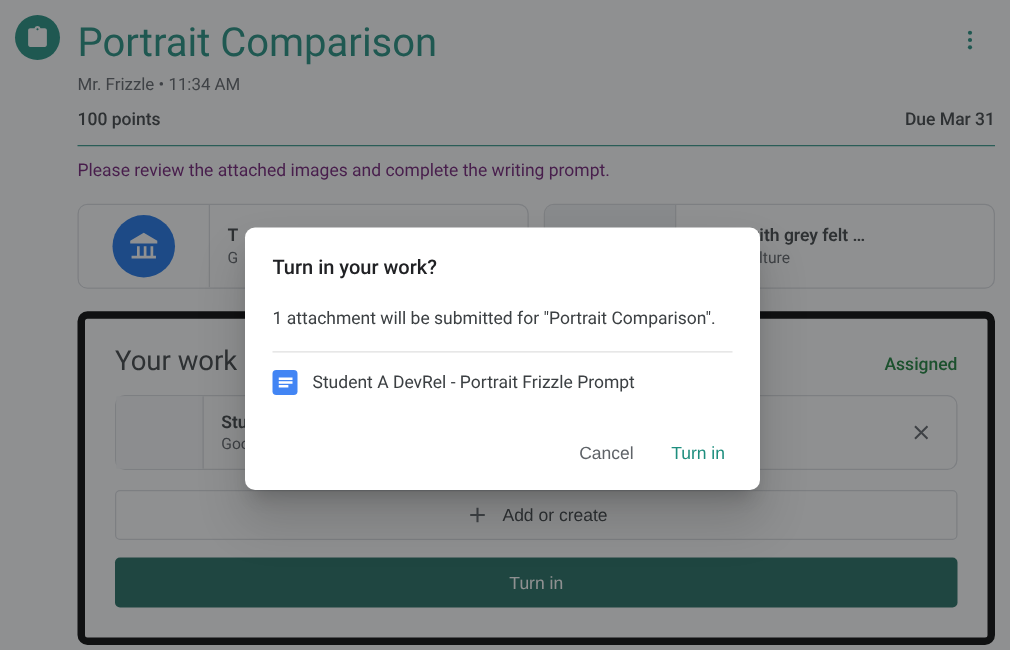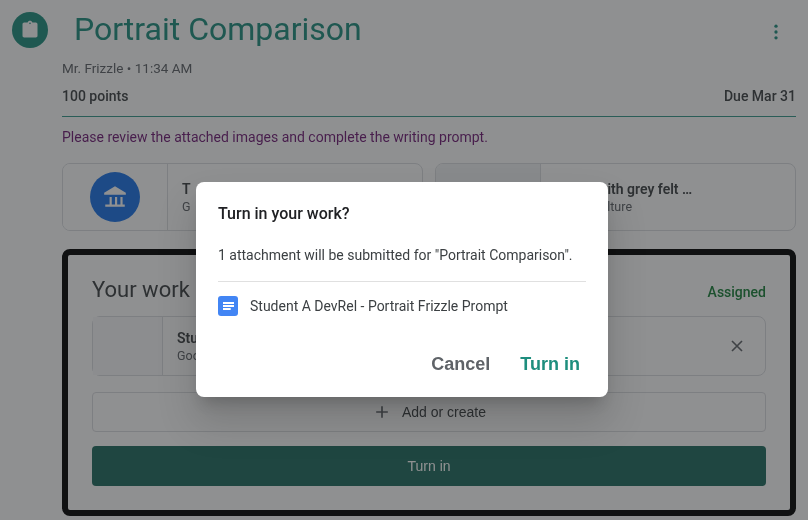--- a/index.html
+++ b/index.html
@@ -14,21 +14,21 @@
 }
 .page { padding: 12px 12px 0 12px; }
 .header { display: flex; align-items: flex-start; gap: 14px; }
 .assign-icon {
   width: 36px; height: 36px; border-radius: 50%;
   background: #1e8e7e; display: flex; align-items: center; justify-content: center;
   flex-shrink: 0;
 }
 .assign-icon svg { width: 20px; height: 20px; fill: #fff; }
 .header-main { flex: 1; }
-.title-row { display: flex; align-items: flex-start; justify-content: space-between; margin-left: 12px; }
+.title-row { display: flex; align-items: flex-end; justify-content: space-between; }
 .title { font-size: 32px; font-weight: 400; color: #1e8e7e; line-height: 1.1; }
 .menu-btn {
   width: 40px; height: 40px; border: none; background: none; cursor: pointer;
   display: flex; align-items: center; justify-content: center; border-radius: 50%;
   color: #1e8e7e;
 }
 .menu-btn svg { width: 20px; height: 20px; fill: currentColor; }
 .byline { font-size: 13.5px; color: #5f6368; margin-top: 8px; }
 .meta-row {
   display: flex; justify-content: space-between; align-items: center;
@@ -114,22 +114,22 @@
   background:
     linear-gradient(#fff,#fff) 0 0/100% 2px no-repeat,
     linear-gradient(#fff,#fff) 0 3px/100% 2px no-repeat,
     linear-gradient(#fff,#fff) 0 6px/70% 2px no-repeat;
 }
 .dialog-filename { font-size: 14px; color: #3c4043; }
 .dialog-actions {
   display: flex; justify-content: flex-end; gap: 18px; margin-top: 30px;
 }
 .dialog-btn {
-  border: none; background: none; cursor: pointer; font-size: 18px;
-  font-weight: 700; padding: 8px 6px;
+  border: none; background: none; cursor: pointer; font-size: 14px;
+  font-weight: 400; padding: 8px 6px;
 }
 .dialog-btn.cancel { color: #5f6368; }
 .dialog-btn.confirm { color: #1e8e7e; }
 </style>
 </head>
 <body>
 
 <div class="page">
   <div class="header">
     <div class="assign-icon">

